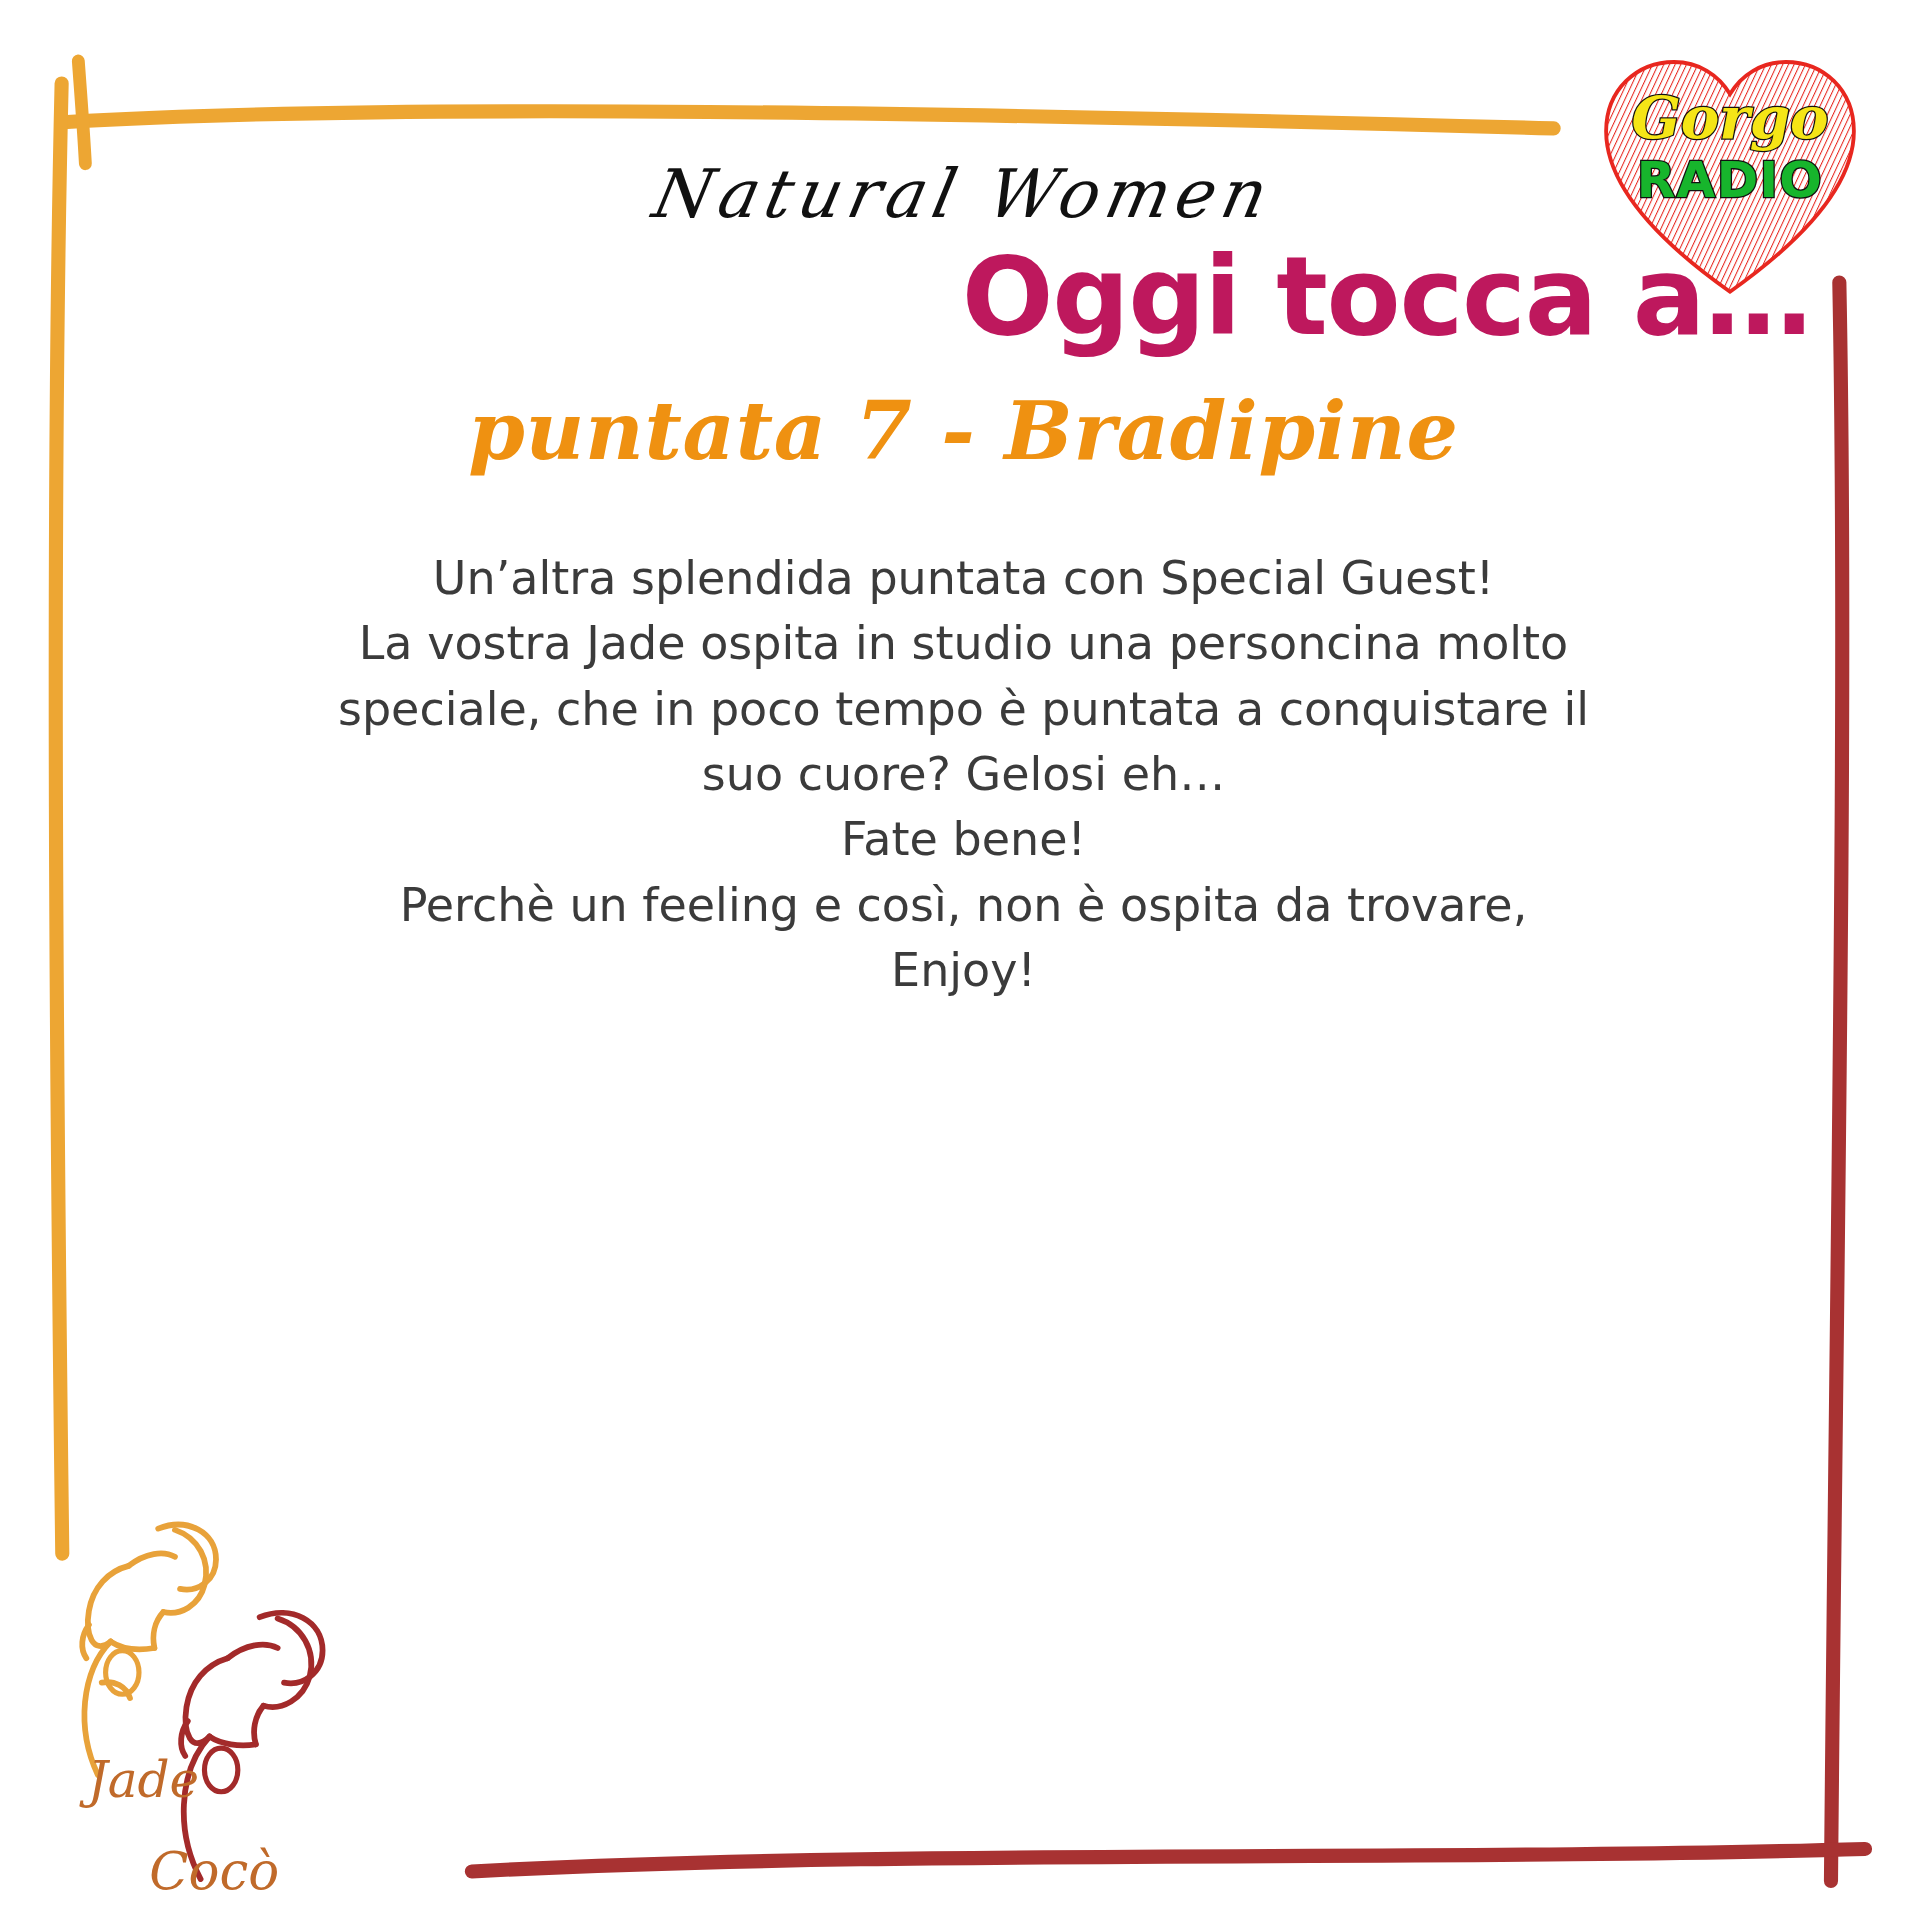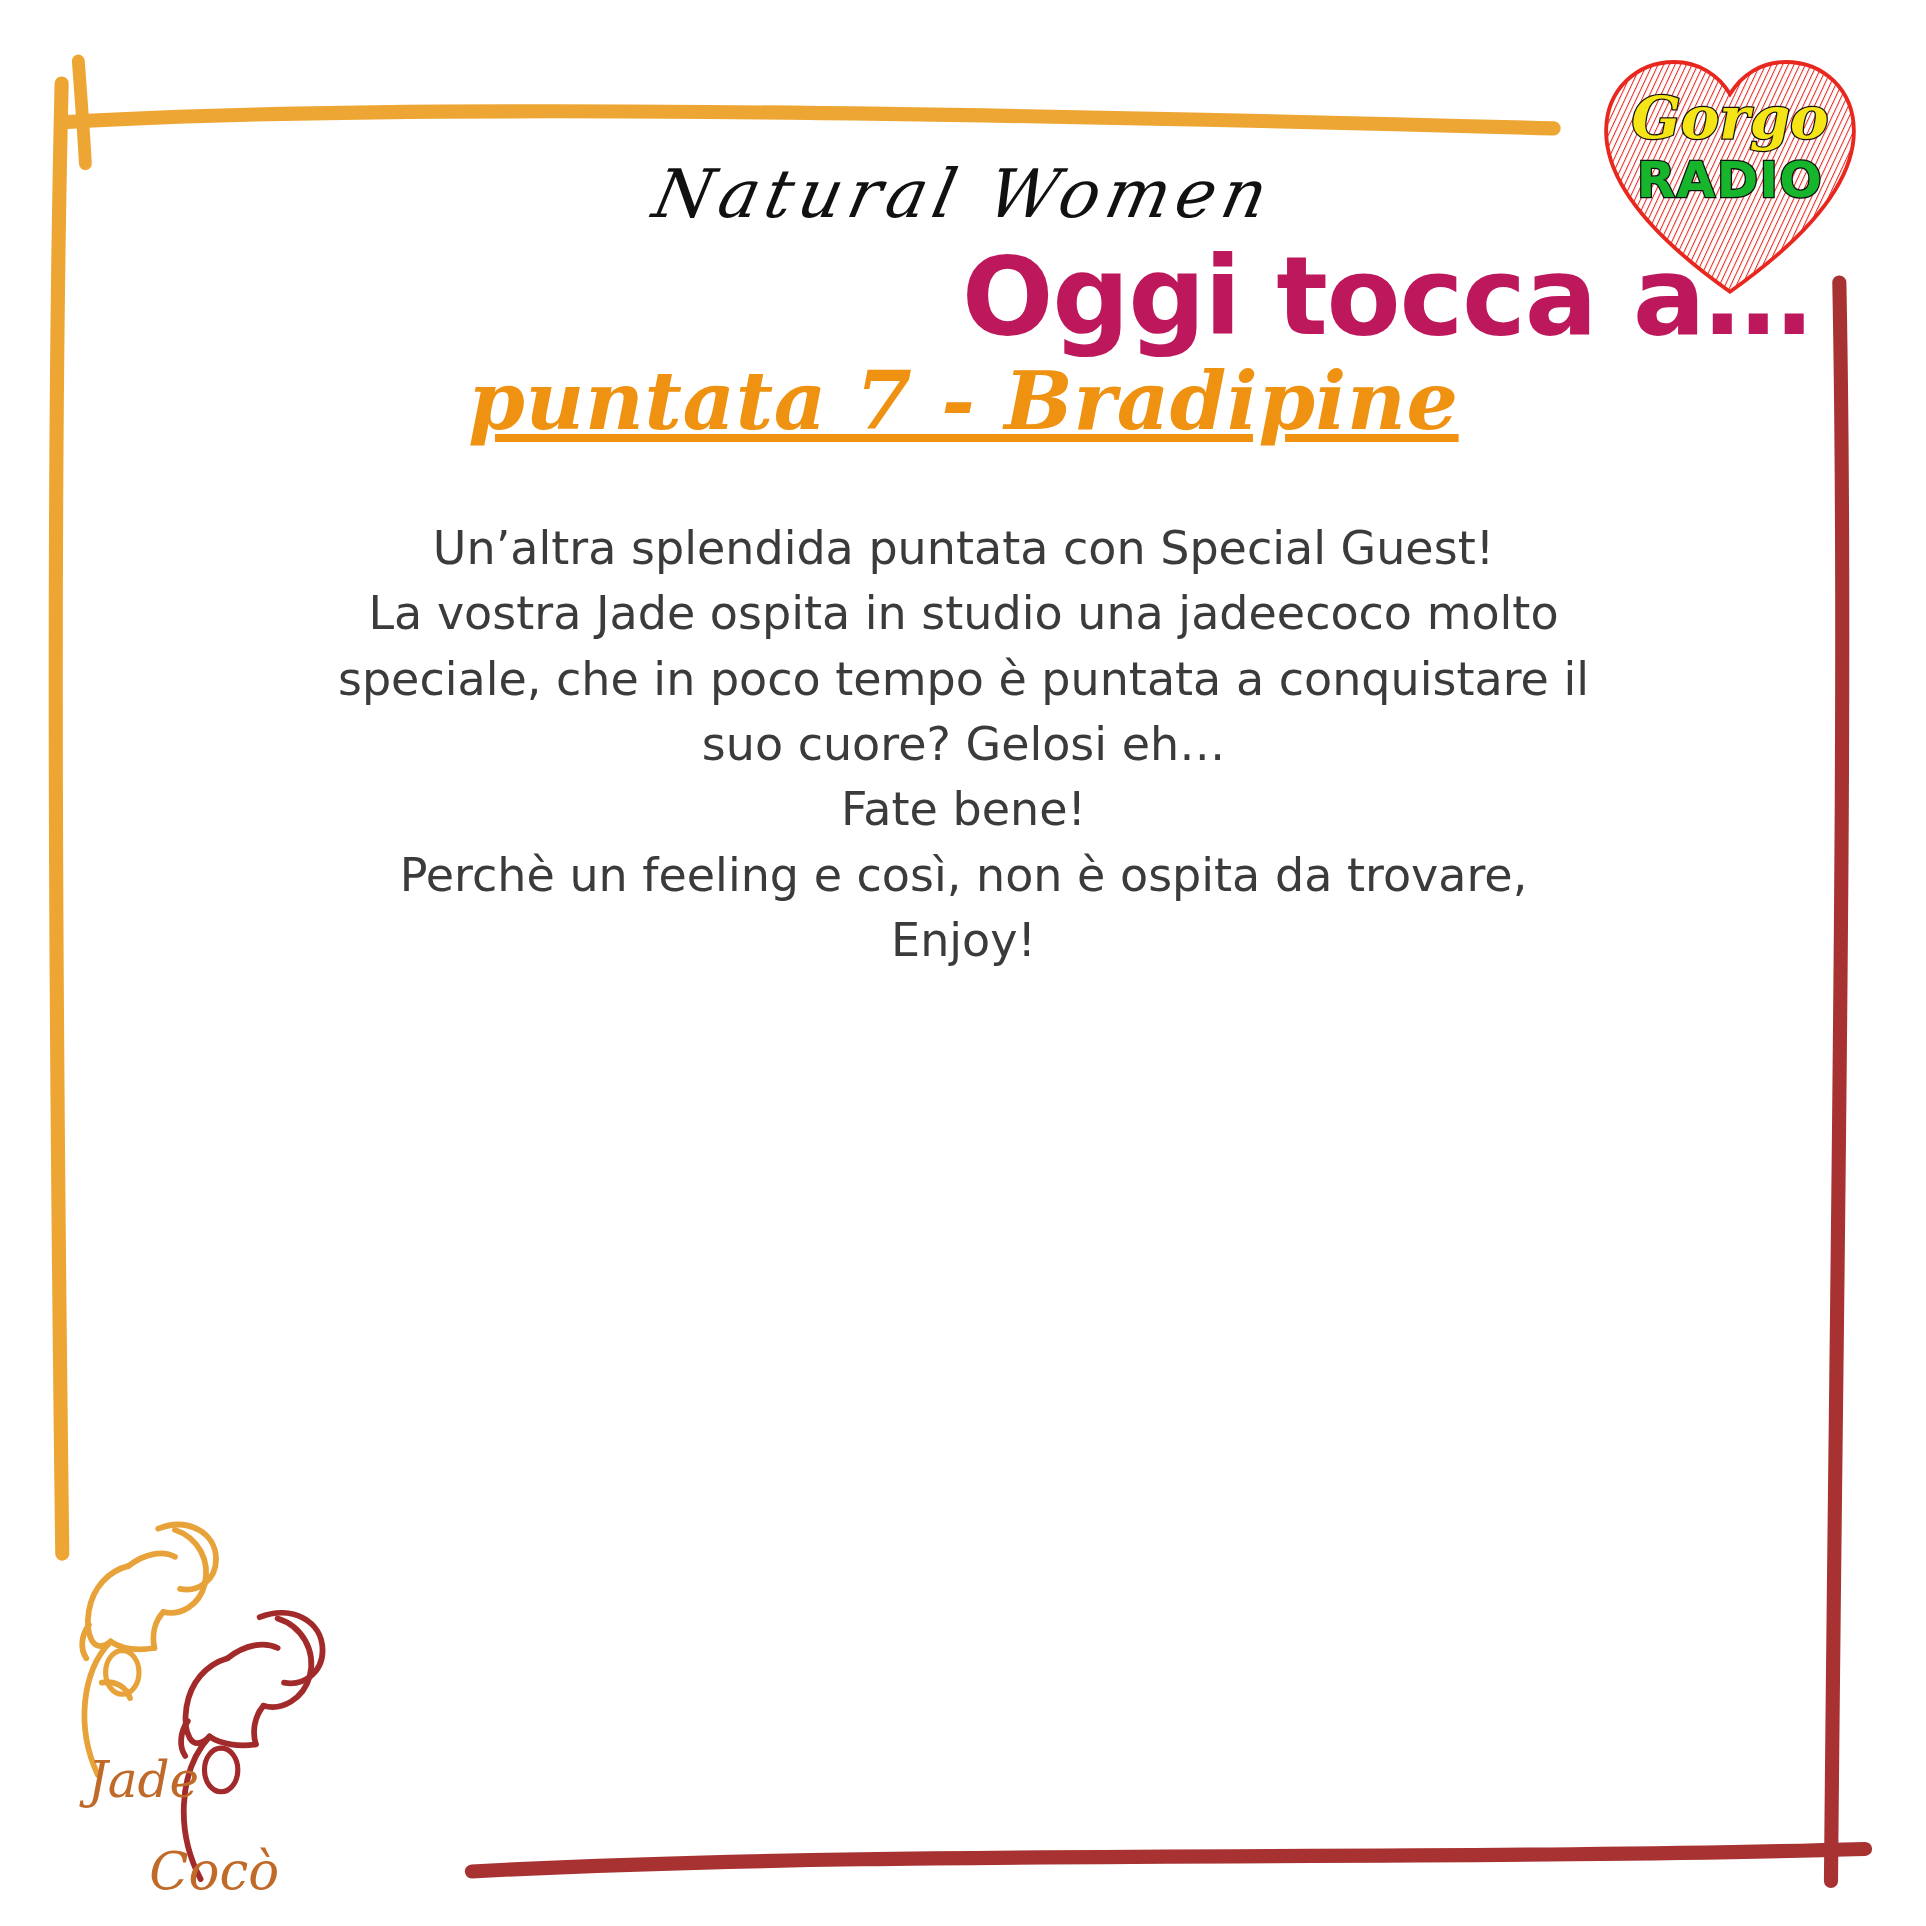--- a/index.html
+++ b/index.html
@@ -81,23 +81,22 @@
     text-align: right;
   }
 
   .subhead {
     font-family: "DejaVu Serif", serif;
     font-style: italic;
     font-weight: bold;
     font-size: 81px;
     color: #ef9111;
     line-height: 1.1;
-    margin: 3px 0 0 0;
+    margin: 33px 0 0 0;
     letter-spacing: 0.6px;
-    text-decoration: underline;
   }
 
   .body-copy {
     font-family: "DejaVu Sans", sans-serif;
     font-size: 46px;
     color: #3b3b3b;
     line-height: 1.42;
     margin: 71px 0 0 0;
     font-weight: 400;
   }
@@ -183,21 +182,21 @@
   <div class="content">
 
     <div class="script-title">Natural Women</div>
 
     <h1 class="headline">Oggi tocca a…</h1>
 
     <div class="subhead">puntata 7  - Bradipine</div>
 
     <div class="body-copy">
       <span class="line">Un’altra splendida puntata con Special Guest!</span>
-      <span class="line">La vostra Jade ospita in studio una jadeecoco molto</span>
+      <span class="line">La vostra Jade ospita in studio una personcina molto</span>
       <span class="line">speciale, che in poco tempo è puntata a conquistare il</span>
       <span class="line">suo cuore? Gelosi eh…</span>
       <span class="line">Fate bene!</span>
       <span class="line">Perchè un feeling e così, non è ospita da trovare,</span>
       <span class="line">Enjoy!</span>
     </div>
 
 
   </div>
 </div>

